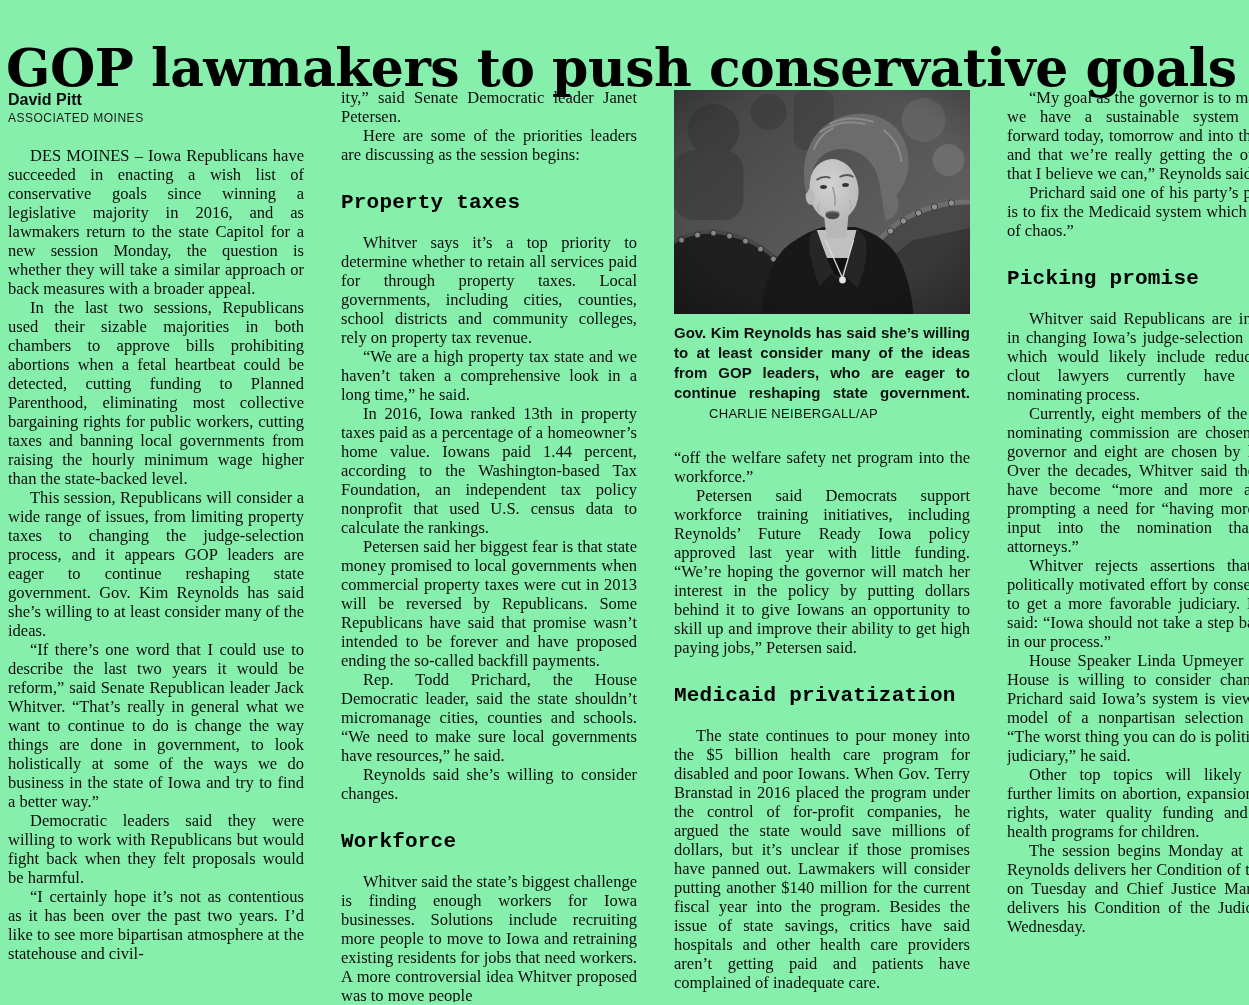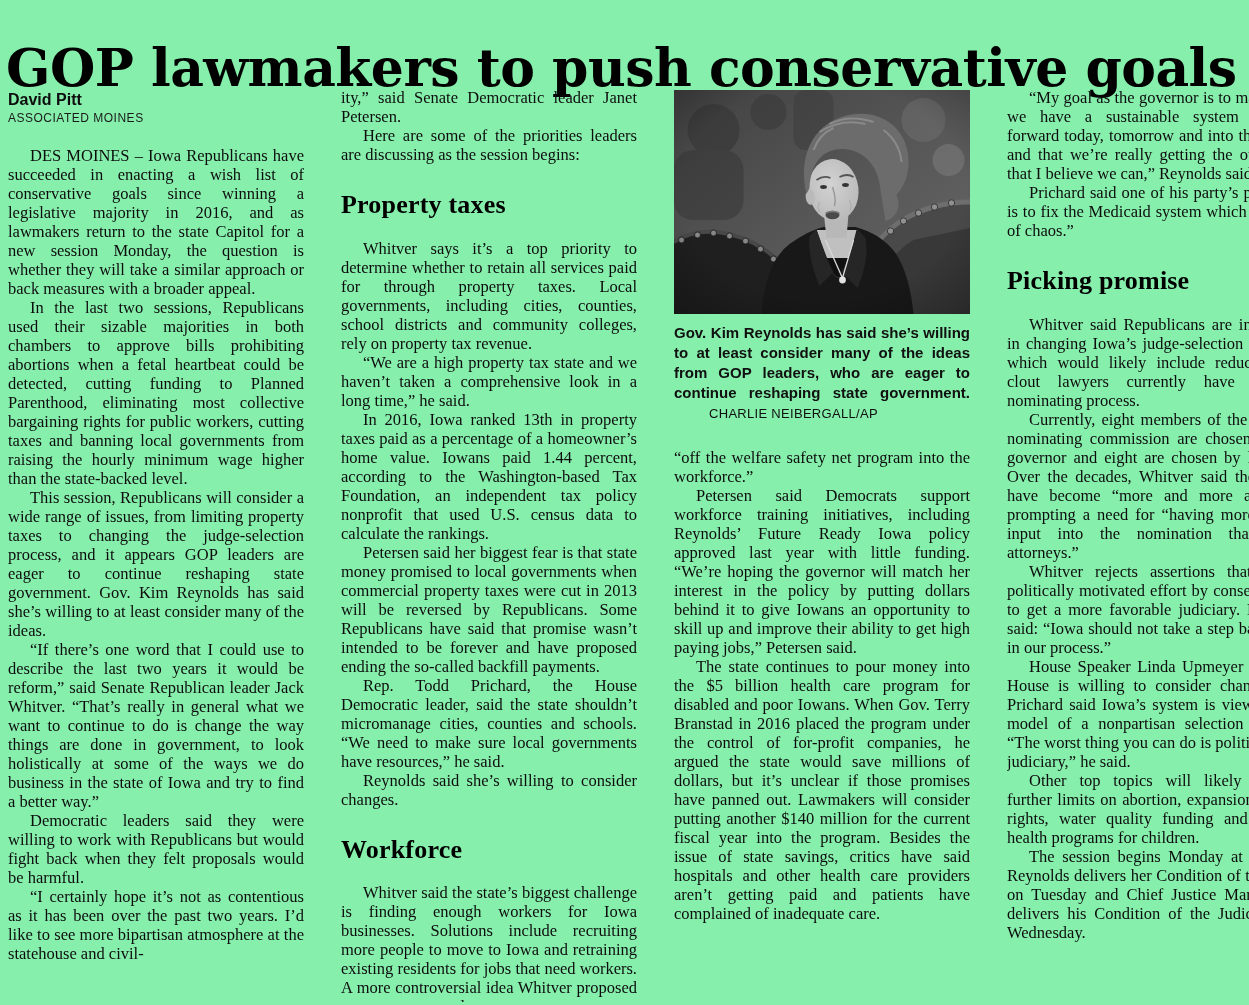--- a/index.html
+++ b/index.html
@@ -22,22 +22,22 @@
   .byline{font-family:"Liberation Sans", sans-serif;margin:2px 0 21px;}
   .byline .author{font-weight:bold;font-size:16px;line-height:1.2;}
   .byline .agency{font-size:12px;letter-spacing:.5px;margin-top:2px;color:#1a1a1a;}
   p.body{
     margin:0;font-size:16.5px;line-height:19px;
     text-align:justify;text-indent:22px;
     hyphens:auto;-webkit-hyphens:auto;overflow-wrap:break-word;
   }
   p.body.no-indent{text-indent:0;}
   h3.section{
-    font-family:Liberation Serif, serif;font-weight:bold;
-    font-size:26px;line-height:1.1;letter-spacing:.2px;
+    font-family:Liberation Mono, monospace;font-weight:bold;
+    font-size:21px;line-height:1.1;letter-spacing:.2px;
     margin:27px 0 19px;color:#000;
   }
   figure.photo-figure{margin:2px 0 24px;}
   svg.photo{
     width:296px;height:224px;display:block;
     filter:grayscale(1) contrast(1.03);
     background:#565349;
   }
   figcaption{
     font-family:"Liberation Sans", sans-serif;font-weight:bold;
@@ -183,20 +183,21 @@
 
           <rect x="0" y="0" width="297" height="224" fill="url(#vignette)"></rect>
         </svg>
         <figcaption>
           <span>Gov. Kim Reynolds has said she’s willing to at least consider many of the ideas from GOP leaders, who are eager to continue reshaping state government.</span>
           <span class="credit"> <span>CHARLIE NEIBERGALL/AP</span></span>
         </figcaption>
       </figure>
       <p class="body no-indent">“off the welfare safety net program into the workforce.”</p>
       <p class="body">Petersen said Democrats support workforce training initiatives, including Reynolds’ Future Ready Iowa policy approved last year with little funding. “We’re hoping the governor will match her interest in the policy by putting dollars behind it to give Iowans an opportunity to skill up and improve their ability to get high paying jobs,” Petersen said.</p>
+      <h3 class="section">Medicaid privatization</h3>
       <p class="body">The state continues to pour money into the $5 billion health care program for disabled and poor Iowans. When Gov. Terry Branstad in 2016 placed the program under the control of for-profit companies, he argued the state would save millions of dollars, but it’s unclear if those promises have panned out. Lawmakers will consider putting another $140 million for the current fiscal year into the program. Besides the issue of state savings, critics have said hospitals and other health care providers aren’t getting paid and patients have complained of inadequate care.</p>
     </div>
 
     <div class="col">
       <p class="body">“My goal as the governor is to make sure we have a sustainable system moving forward today, tomorrow and into the future and that we’re really getting the outcomes that I believe we can,” Reynolds said.</p>
       <p class="body">Prichard said one of his party’s priorities is to fix the Medicaid system which “left lot of chaos.”</p>
       <h3 class="section">Picking promise</h3>
       <p class="body">Whitver said Republicans are interested in changing Iowa’s judge-selection process, which would likely include reducing the clout lawyers currently have in the nominating process.</p>
       <p class="body">Currently, eight members of the judicial nominating commission are chosen by the governor and eight are chosen by lawyers. Over the decades, Whitver said the courts have become “more and more activist,” prompting a need for “having more public input into the nomination than only attorneys.”</p>
       <p class="body">Whitver rejects assertions that it’s a politically motivated effort by conservatives to get a more favorable judiciary. Petersen said: “Iowa should not take a step backward in our process.”</p>

